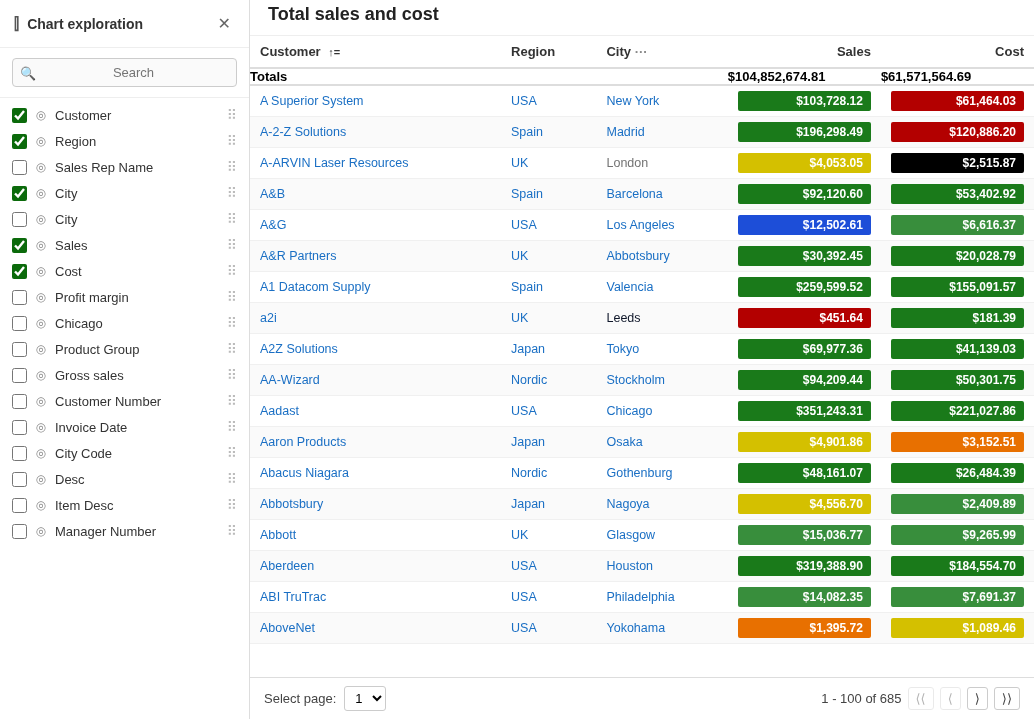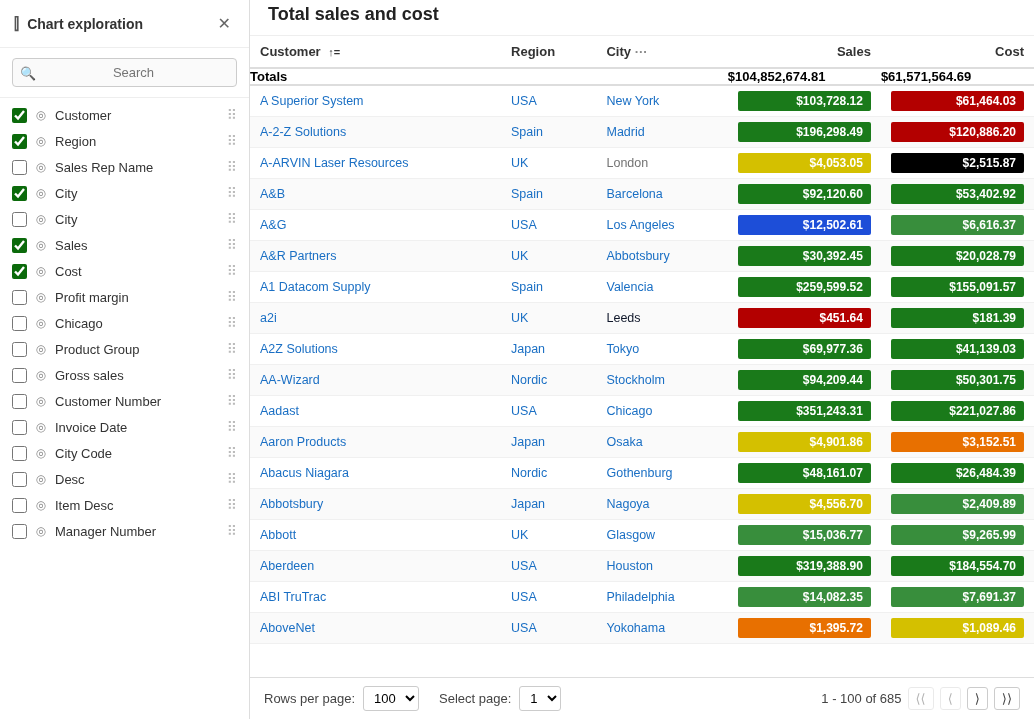--- a/index.html
+++ b/index.html
@@ -567,24 +567,20 @@
     <td class="num">
               <span class="cell-colored" style="background:#d4c000">$1,089.46</span>
             </td>
   </tr>
         </tbody>
     </table>
   </div>
 
   <div class="footer">
     <div class="footer-group">
-      <span>Rows per page:</span>
-      <select id="rows-select"><option value="10">10</option><option value="25">25</option><option value="50">50</option><option value="100" selected="">100</option><option value="200">200</option></select>
-    </div>
-    <div class="footer-group">
       <span>Select page:</span>
       <select id="page-select">
         <option>1</option>
       </select>
     </div>
     <div class="footer-pages">
       <span>1 - 100 of 685</span>
       <button class="page-btn" disabled="">⟨⟨</button>
       <button class="page-btn" disabled="">⟨</button>
       <button class="page-btn">⟩</button>

